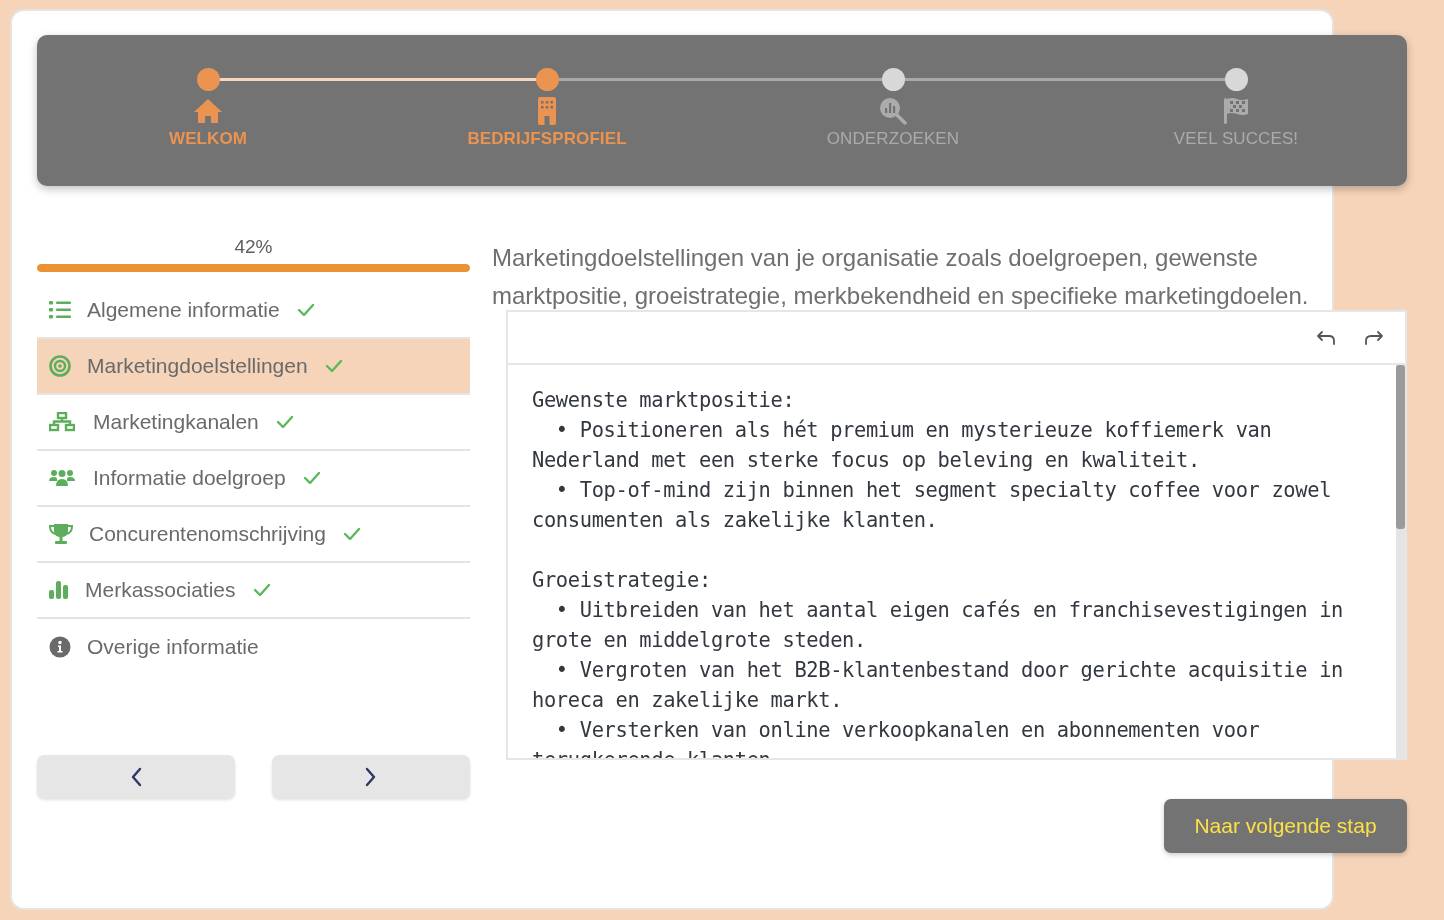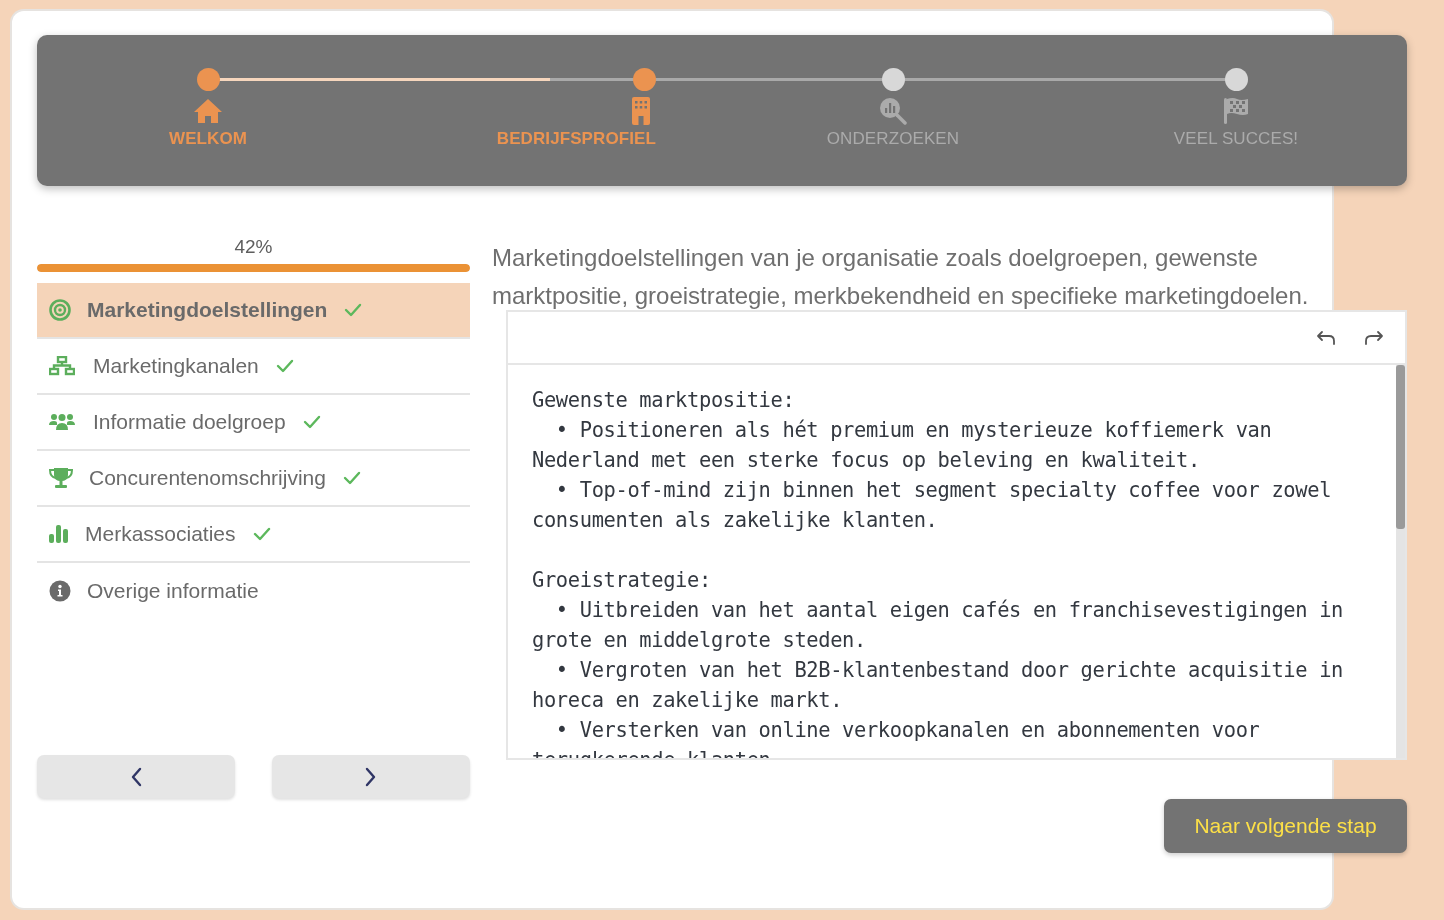--- a/index.html
+++ b/index.html
@@ -45,21 +45,21 @@
     position: absolute; left: 25px; top: 253px; width: 433px; height: 8px;
     background: #eee; border-radius: 4px; overflow: hidden;
   }
   .progress-fill { height: 100%; background: #eb9235; border-radius: 4px; }
   .nav { position: absolute; left: 25px; top: 272px; width: 433px; }
   .nav-item {
     height: 56px; display: flex; align-items: center; padding-left: 12px;
     border-bottom: 2px solid #e4e4e4; color: #6a6a6a; font-size: 21px; cursor: pointer;
   }
   .nav-item:last-child { border-bottom: none; }
-  .nav-item.active { background: #f5d4b9; font-weight: bold; color: #6a6a6a; }
+  .nav-item.active { background: #f5d4b9; font-weight: normal; color: #6a6a6a; }
   .nav-icon { width: 22px; height: 22px; display:flex; align-items:center; justify-content:center; margin-right: 16px; }
   .nav-check { margin-left: 16px; width: 20px; height: 20px; }
   .nav-buttons { position: absolute; left: 25px; top: 744px; width: 433px; display: flex; justify-content: space-between; }
   .nav-btn {
     width: 198px; height: 43px; background: #e6e6e6; border-radius: 7px; border: none;
     box-shadow: 0 2px 3px rgba(0,0,0,0.12);
     display:flex; align-items:center; justify-content:center; cursor: pointer;
   }
 
   
@@ -111,21 +111,21 @@
     <div class="step active" style="left:171px;">
       <div class="step-dot"></div>
       <div class="step-icon">
         <svg width="30" height="26" viewBox="0 0 30 26">
             <path d="M15 1 L29 14 L25 14 L25 25 L18 25 L18 18 L12 18 L12 25 L5 25 L5 14 L1 14 Z" fill="#eb9350"></path>
           </svg>
       </div>
       <div class="step-label">WELKOM</div>
     </div>
 
-    <div class="step active" style="left:499px;align-items:flex-end;">
+    <div class="step active" style="left:510px;">
       <div class="step-dot"></div>
       <div class="step-icon">
         <svg width="20" height="28" viewBox="0 0 20 28">
             <rect x="1" y="0" width="18" height="28" rx="2" fill="#eb9350"></rect>
           <g fill="#737373">
               <rect x="4" y="4" width="2.5" height="2.5"></rect>
               <rect x="8.75" y="4" width="2.5" height="2.5"></rect>
               <rect x="13.5" y="4" width="2.5" height="2.5"></rect>
           <rect x="4" y="9" width="2.5" height="2.5"></rect>
               <rect x="8.75" y="9" width="2.5" height="2.5"></rect>
@@ -174,20 +174,36 @@
       <div class="step-label">VEEL SUCCES!</div>
     </div>
   </div>
 
   <div class="progress-label">42%</div>
   <div class="progress-track">
     <div class="progress-fill" style="width:100%"></div>
   </div>
 
   <div class="nav">
+    <div class="nav-item">
+      <span class="nav-icon">
+        <svg width="22" height="18" viewBox="0 0 22 18" fill="#5cae5c">
+            <rect x="0" y="0" width="4" height="3.5" rx="1"></rect>
+            <rect x="7" y="0.5" width="15" height="2.5" rx="1"></rect>
+          <rect x="0" y="7" width="4" height="3.5" rx="1"></rect>
+            <rect x="7" y="7.5" width="15" height="2.5" rx="1"></rect>
+          <rect x="0" y="14" width="4" height="3.5" rx="1"></rect>
+            <rect x="7" y="14.5" width="15" height="2.5" rx="1"></rect>
+          </svg>
+      </span>
+      <span>Algemene informatie</span>
+      <svg class="nav-check" viewBox="0 0 20 20">
+          <path d="M3 10 L8 15 L17 5" fill="none" stroke="#5cb85c" stroke-width="2.4" stroke-linecap="round" stroke-linejoin="round"></path>
+        </svg>
+    </div>
 
     <div class="nav-item active">
       <span class="nav-icon">
         <svg width="22" height="22" viewBox="0 0 22 22">
             <circle cx="11" cy="11" r="9.5" fill="none" stroke="#5cae5c" stroke-width="2.6"></circle>
             <circle cx="11" cy="11" r="5" fill="none" stroke="#5cae5c" stroke-width="2.4"></circle>
             <circle cx="11" cy="11" r="1.8" fill="#5cae5c"></circle>
           </svg>
       </span>
       <span>Marketingdoelstellingen</span>

